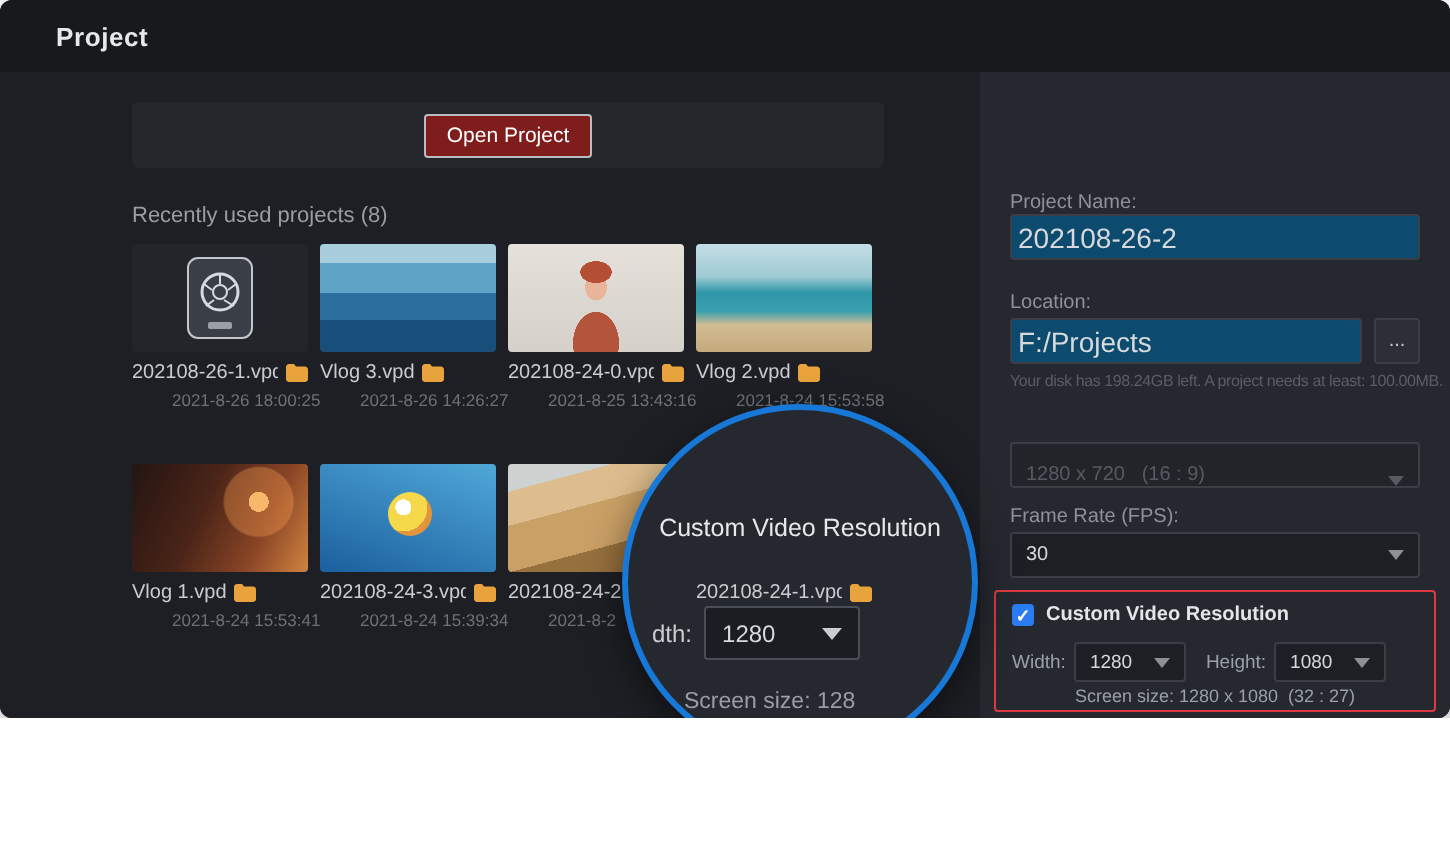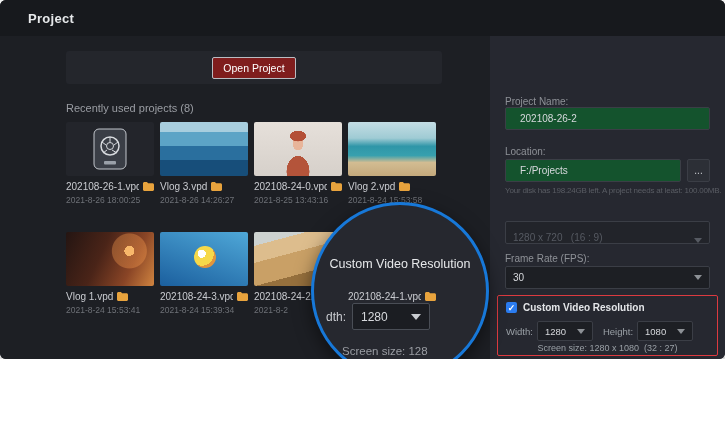--- a/index.html
+++ b/index.html
@@ -20,21 +20,21 @@
   .open-btn { font-size:10.5px; font-weight:400; color:#ffffff; background:#7f1d1d; border:1px solid #b9bcc2;
               border-radius:2px; padding:4px 10px; cursor:pointer; font-family:inherit; }
 
   .recent-label { position:absolute; left:66px; top:66px; font-size:11px; color:#9a9da3; }
 
   .project-item { position:absolute; width:88px; }
   .thumb { position:relative; width:88px; height:54px; border-radius:2px; background:#24262c; overflow:hidden; }
   .p-name-row { display:flex; align-items:center; margin-top:5px; height:11px; }
   .p-name { font-size:10px; color:#caccd1; white-space:nowrap; overflow:hidden; max-width:74px; }
   .folder { margin-left:4px; flex:none; display:inline-flex; }
-  .p-date { font-size:8.5px; color:#6e7177; margin-top:3px; white-space:nowrap; }
+  .p-date { font-size:8.5px; color:#6e7177; margin-top:3px; white-space:nowrap;margin-left:20px; }
   .raise .p-name-row { position:relative; z-index:60; }
 
   
   .t-file  { background:#23252b; display:flex; align-items:center; justify-content:center; }
   .t-ocean { background:linear-gradient(180deg,#a8cede 0 18%,#5da4c6 18% 45%,#2a6f9e 45% 70%,#174e7a 70%); }
   .t-portrait { background:
       radial-gradient(ellipse 13px 9px at 50% 26%, #b44f36 0 60%, transparent 61%),
       radial-gradient(ellipse 9px 11px at 50% 40%, #e8b59a 0 60%, transparent 61%),
       radial-gradient(ellipse 19px 26px at 50% 92%, #b4543a 0 60%, transparent 61%),
       linear-gradient(180deg,#e6e0da,#d6d0ca); }
@@ -60,22 +60,22 @@
                 color:#d7d9dd; font-size:12px; }
   .mag-caret { width:0; height:0; border-left:5px solid transparent; border-right:5px solid transparent;
                border-top:6px solid #c9ccd1; }
   .mag-screen { position:absolute; top:140px; left:28px; font-size:11.5px; color:#9a9da3; white-space:pre; }
 
   
   .panel { position:absolute; top:36px; left:490px; width:235px; bottom:0; background:#262830; }
   .panel-header { position:absolute; left:15px; top:19px; display:flex; align-items:center; gap:7px; }
   .panel-title { font-size:12px; font-weight:700; color:#e3e5e8; }
   .field-label { position:absolute; left:15px; font-size:10px; color:#8e9197; }
-  .text-input { position:absolute; height:23px; background:#14532d; border:1px solid #3b3e46; border-radius:2px;
-                color:#d7d9dd; font-size:10px; padding:0 14px; font-family:inherit; outline:none; }
+  .text-input { position:absolute; height:23px; background:#0c4a6e; border:1px solid #3b3e46; border-radius:2px;
+                color:#d7d9dd; font-size:14px; padding:0 3px; font-family:inherit; outline:none; }
   .browse-btn { position:absolute; width:23px; height:23px; background:#2c2f36; border:1px solid #3b3e46;
                 border-radius:2px; color:#c9ccd1; font-size:10px; line-height:10px; cursor:pointer; font-family:inherit; }
   .disk-note { position:absolute; left:15px; top:150px; font-size:8px; color:#5a5d64; white-space:nowrap; letter-spacing:-.2px; }
 
   .select { display:flex; align-items:center; background:#1d1f24; border:1px solid #3b3e46; border-radius:2px; padding:0 7px; }
   .select .val { flex:1; overflow:hidden; white-space:pre; }
   .sel-full { position:absolute; left:15px; width:205px; height:23px; font-size:10px; color:#d7d9dd; }
   .sel-disabled { background:#22242a; color:#565a62;align-items:flex-end; }
   .caret { width:0; height:0; border-left:4px solid transparent; border-right:4px solid transparent;
            border-top:5px solid #8d9196; margin-left:6px; }

